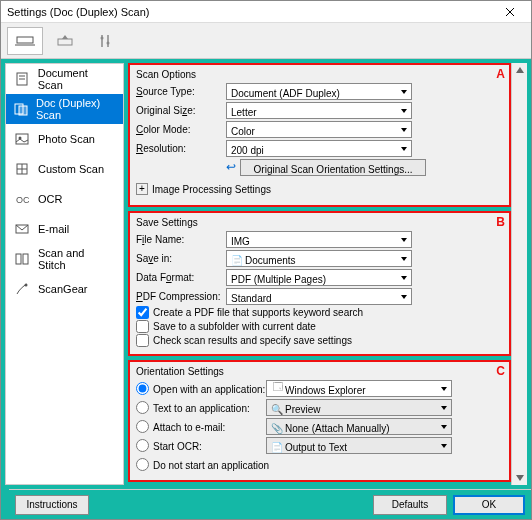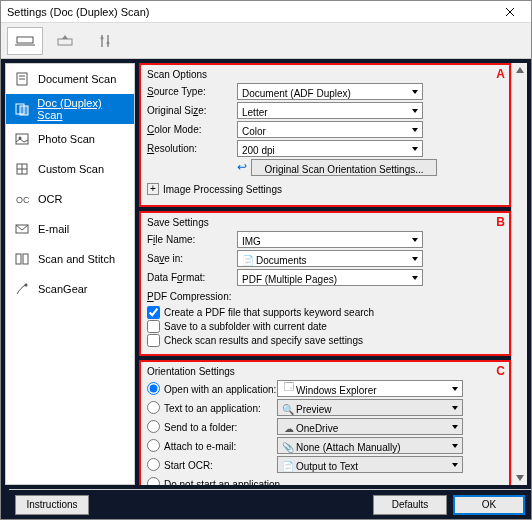--- a/index.html
+++ b/index.html
@@ -1,28 +1,28 @@
 <!DOCTYPE html>
 <html><head>
 <meta charset="utf-8">
 <style>
   * { box-sizing: border-box; font-family: "Segoe UI", Tahoma, sans-serif; }
   body { margin: 0; background: #fff; font-size: 11px; color: #000; }
-  .window { width: 532px; height: 520px; border: 1px solid #888; display: flex; flex-direction: column; background: #0f172a; }
+  .window { width: 532px; height: 520px; border: 1px solid #888; display: flex; flex-direction: column; background: #14b8a6; }
   .titlebar { height: 22px; background: #fff; display: flex; align-items: center; padding: 0 6px; border-bottom: 1px solid #ddd; font-size: 11px; }
   .titlebar .title { flex: 1; }
   .titlebar .close { width: 30px; height: 18px; display: flex; align-items: center; justify-content: center; }
   .topicons { height: 36px; background: #f0f0f0; border-bottom: 1px solid #ccc; display: flex; align-items: center; padding: 0 6px; gap: 4px; }
   .topicons .ticon { width: 36px; height: 28px; display: flex; align-items: center; justify-content: center; border: 1px solid transparent; }
   .topicons .ticon.first { border: 1px solid #bbb; background: #fff; }
   .body { flex: 1; display: flex; padding: 4px; gap: 4px; overflow: hidden; }
-  .sidebar { width: 130px; background: #fff; border: 1px solid #ccc; display: flex; flex-direction: column; }
+  .sidebar { width: 119px; background: #fff; border: 1px solid #ccc; display: flex; flex-direction: column; }
   .sitem { display: flex; align-items: center; gap: 8px; padding: 6px 8px; cursor: default; height: 30px; }
   .sitem .sicon { width: 16px; height: 16px; display: flex; align-items: center; justify-content: center; color: #555; }
-  .sitem.active { background: #0078d7; color: #fff; text-decoration: underline; }
+  .sitem.active { background: #0078d7; color: #fff; }
   .sitem.active .sicon { color: #fff; }
   .main { flex: 1; display: flex; flex-direction: column; gap: 4px; overflow: hidden; }
   .group { border: 2px solid #e11; position: relative; padding: 4px 6px 6px 6px; background: #f0f0f0; }
   .gtitle { font-size: 10px; margin-bottom: 2px; }
   .gletter { position: absolute; top: 2px; right: 4px; color: #e11; font-weight: bold; font-size: 12px; }
   .row { display: flex; align-items: center; min-height: 18px; margin: 1px 0; }
   .label { width: 90px; font-size: 10px; text-decoration: underline dotted transparent; }
   .label .u { text-decoration: underline; }
   .ctrl { flex: 1; display: flex; align-items: center; gap: 4px; }
   .select, .input, .btn { height: 17px; border: 1px solid #888; background: #fff; font-size: 10px; padding: 0 4px; display: flex; align-items: flex-end; }
@@ -242,20 +242,25 @@
         <div class="row">
           <span class="label">Data F<span class="u">o</span>rmat:</span>
           <div class="ctrl">
                 <div class="select wide">
                   <span>PDF (Multiple Pages)</span>
                 </div>
               </div>
         </div>
         <div class="row">
           <span class="label"><span class="u">P</span>DF Compression:</span>
+          <div class="ctrl">
+                <div class="select wide">
+                  <span>Standard</span>
+                </div>
+              </div>
         </div>
         <label class="chk">
               <input type="checkbox" checked="" style="">
               <span>Create a PDF file that supports keyword search</span>
             </label>
         <label class="chk">
               <input type="checkbox" style="">
               <span>Save to a subfolder with current date</span>
             </label>
         <label class="chk">
@@ -283,30 +288,20 @@
                 <span>Text to an application:</span>
               </label>
           <div class="select" style="background:#e9e9e9;">
                 <span class="icon-slot">🔍</span>
                 <span>Preview</span>
               </div>
         </div>
         <div class="row app-row">
           <label class="radio" style="width:130px;">
                 <input type="radio" name="app" style="">
-                <span>Send to a folder:</span>
-              </label>
-          <div class="select" style="background:#e9e9e9;">
-                <span class="icon-slot">☁</span>
-                <span>OneDrive</span>
-              </div>
-        </div>
-        <div class="row app-row">
-          <label class="radio" style="width:130px;">
-                <input type="radio" name="app" style="">
                 <span>Attach to e-mail:</span>
               </label>
           <div class="select" style="background:#e9e9e9;">
                 <span class="icon-slot">📎</span>
                 <span>None (Attach Manually)</span>
               </div>
         </div>
         <div class="row app-row">
           <label class="radio" style="width:130px;">
                 <input type="radio" name="app" style="">

